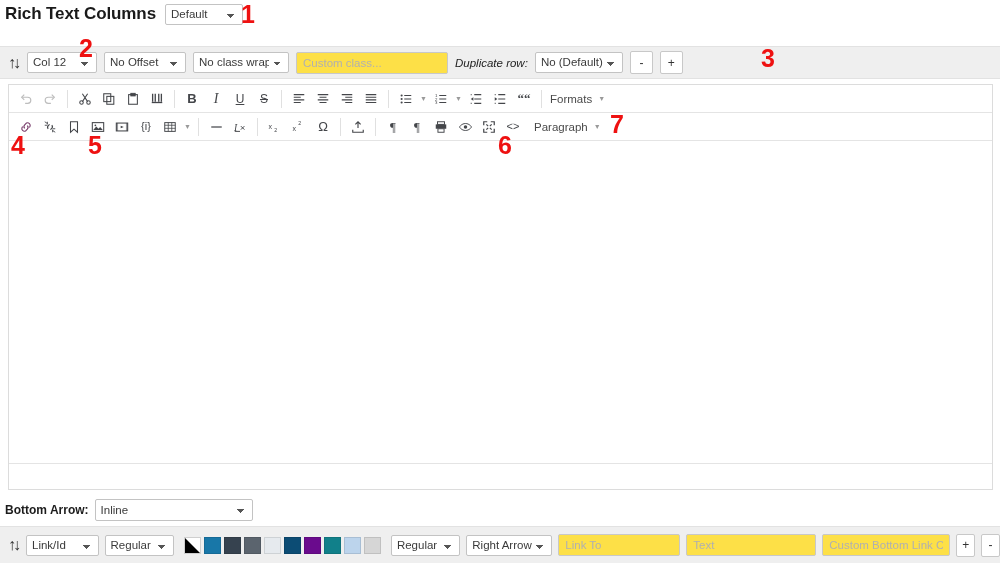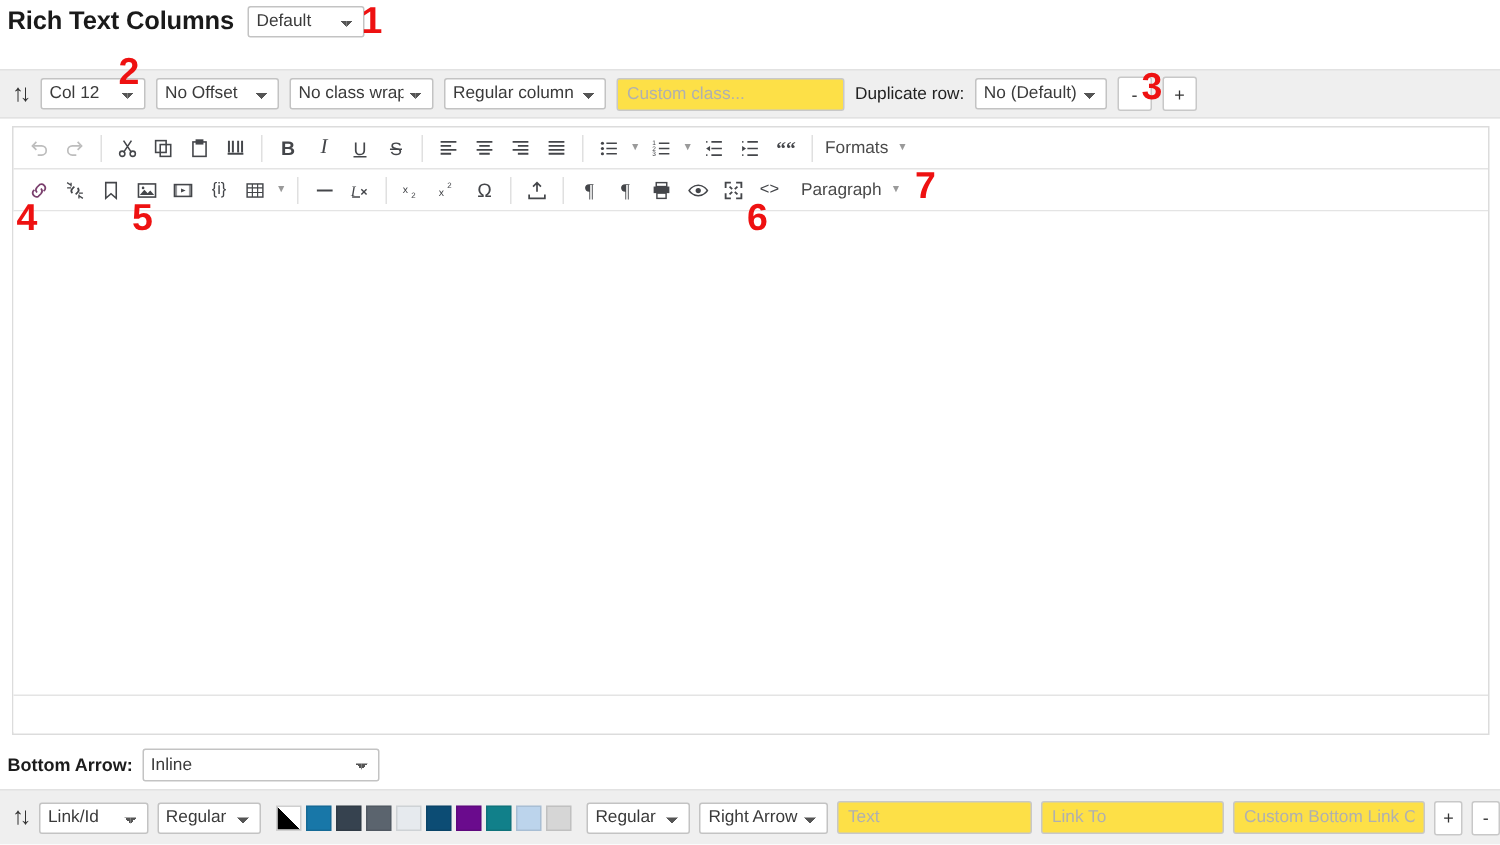--- a/index.html
+++ b/index.html
@@ -43,21 +43,21 @@
   
   .col-toolbar {
     position: absolute; left: 0; top: 46px; width: 1000px; height: 33px;
     background: #efefef; border-top: 1px solid #e2e2e2; border-bottom: 1px solid #e2e2e2;
     display: flex; align-items: center; gap: 7px; padding-left: 8px;
   }
   .sort-handle {
     font-size: 16px; color: #333; cursor: move; user-select: none;
     line-height: 1; letter-spacing: -3px; padding-right: 2px;
   }
-  .label-inline { font-size: 11.5px; color: #222; white-space: nowrap; }
+  .label-inline { font-size: 11.5px; color: #222; white-space: nowrap; font-style: italic; }
   .txt {
     background: #fde047; border: 1px solid #c8c8c8; border-radius: 2px;
     height: 22px; font-family: "Liberation Sans", sans-serif;
     font-size: 11.5px; color: #333; padding: 0 6px; outline: none;
   }
   .txt::placeholder { color: #b0b0b0; }
   .mini-btn {
     background: #fff; border: 1px solid #c8c8c8; border-radius: 2px;
     width: 23px; height: 23px; font-size: 12px; color: #333;
     cursor: pointer; padding: 0; line-height: 1;
@@ -141,23 +141,20 @@
   <div class="col-toolbar">
     <span class="sort-handle">↑↓</span>
     <select class="sel" style="width:70px">
       <option>Col 12</option>
     </select>
     <select class="sel" style="width:82px">
       <option>No Offset</option>
     </select>
     <select class="sel" style="width:96px">
       <option>No class wrap</option>
-    </select>
-    <select class="sel" style="width:108px">
-      <option>Regular column</option>
     </select>
     <input class="txt" style="width: 152px;" placeholder="Custom class...">
     <span class="label-inline">Duplicate row:</span>
     <select class="sel" style="width:88px">
       <option>No (Default)</option>
     </select>
     <button class="mini-btn">-</button>
     <button class="mini-btn">+</button>
   </div>
 
@@ -423,22 +420,22 @@
       <div class="swatch" style="background:#bcd4ec"></div>
       <div class="swatch" style="background:#d6d6d6"></div>
     </div>
 
     <select class="sel" style="width:80px">
       <option>Regular</option>
     </select>
     <select class="sel" style="width:86px">
       <option>Right Arrow</option>
     </select>
+    <input class="txt" style="width: 122px;" placeholder="Link To">
     <input class="txt" style="width: 130px;" placeholder="Text">
-    <input class="txt" style="width: 122px;" placeholder="Link To">
     <input class="txt" style="width: 128px;" placeholder="Custom Bottom Link Class">
     <button class="mini-btn">+</button>
     <button class="mini-btn">-</button>
   </div>
 
   <div class="annot" style="left:241px;top:2px;font-size:25px">1</div>
   <div class="annot" style="left:79px;top:36px;font-size:25px">2</div>
   <div class="annot" style="left:761px;top:46px;font-size:25px">3</div>
   <div class="annot" style="left:11px;top:133px;font-size:25px">4</div>
   <div class="annot" style="left:88px;top:133px;font-size:25px">5</div>

